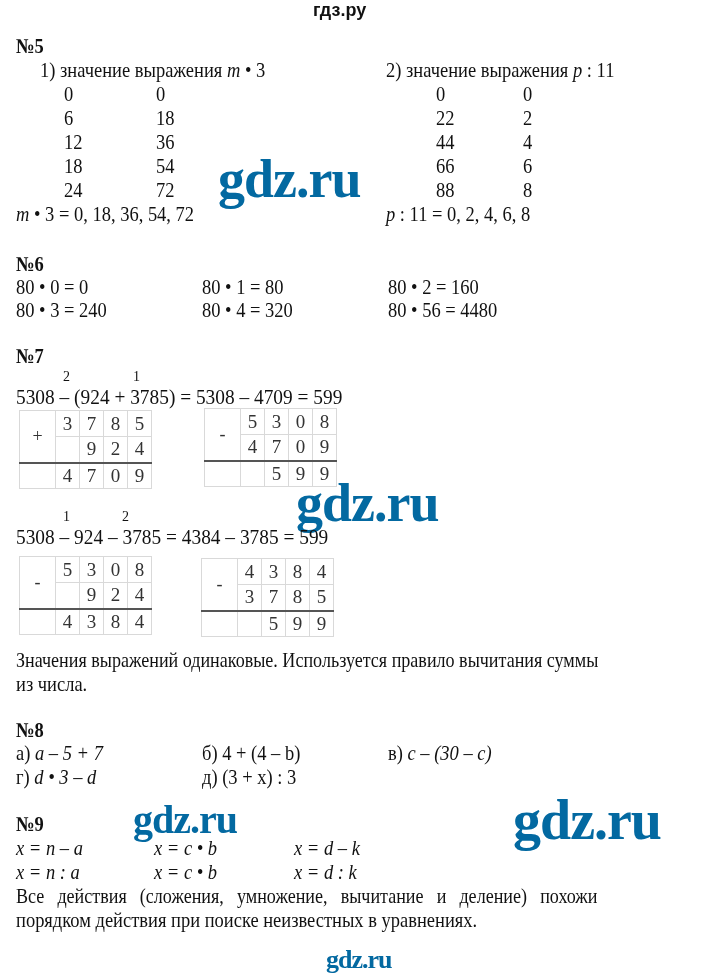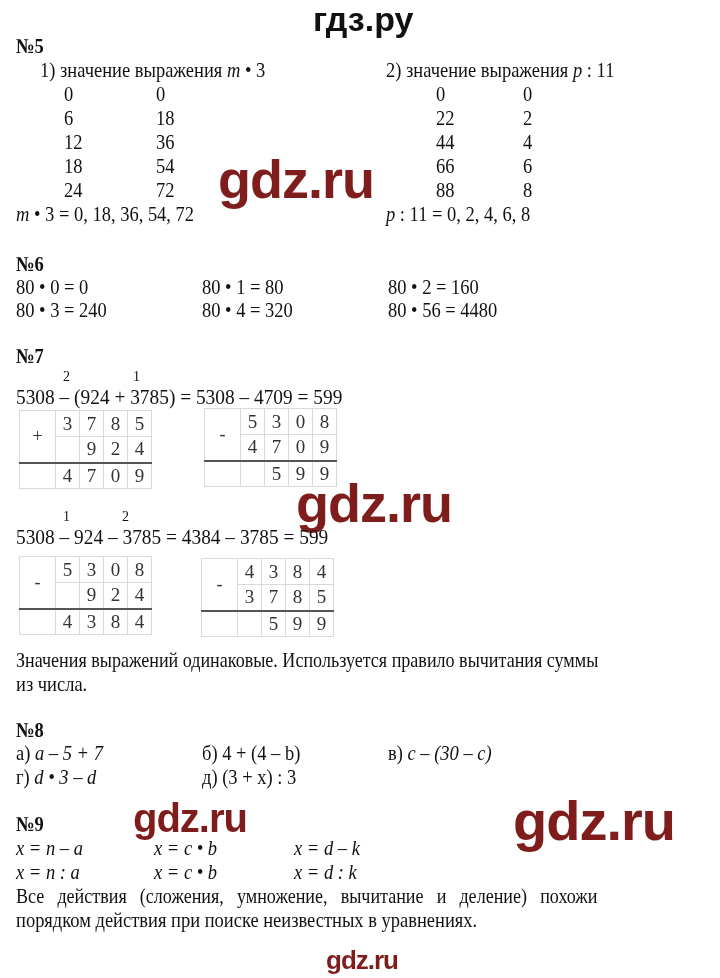--- a/index.html
+++ b/index.html
@@ -1,22 +1,22 @@
 <!DOCTYPE html>
 <html><head>
 <meta charset="utf-8">
 <style>
   * { box-sizing: border-box; margin: 0; padding: 0; }
   html, body { width: 720px; height: 978px; background: #ffffff; overflow: hidden; }
   body { position: relative; font-family: "Liberation Serif", serif; color: #111; }
   .abs { position: absolute; white-space: nowrap; }
   .t { font-size: 21px; line-height: 24px; font-family: "Liberation Serif", serif; transform: scaleX(0.88); transform-origin: left center; }
   .hdr { font-weight: bold; font-size: 21px; font-family: "Liberation Serif", serif; transform: scaleX(0.88); transform-origin: left center; }
-  .site { font-family: "Liberation Sans", sans-serif; font-weight: bold; font-size: 34px; }
-  .wm { font-family: Liberation Sans, sans-serif; font-weight: bold; color: #7f1d1d; letter-spacing: -1px; }
+  .site { font-family: "Liberation Sans", sans-serif; font-weight: bold; font-size: 18px; }
+  .wm { font-family: Liberation Serif, serif; font-weight: bold; color: #0369a1; letter-spacing: -1px; }
   .sup { font-size: 14px; }
   i { font-style: italic; }
   table.col { position: absolute; border-collapse: collapse; }
   table.col td { width: 24px; height: 26px; border: 1px solid #d9d9d9; text-align: center; font-family: "Liberation Serif", serif; font-size: 19px; color: #333; }
   table.col td.sign { width: 36px; font-size: 18px; }
   table.col tr.res td { border-top: 2px solid #555; }
 </style>
 </head>
 <body>
 

